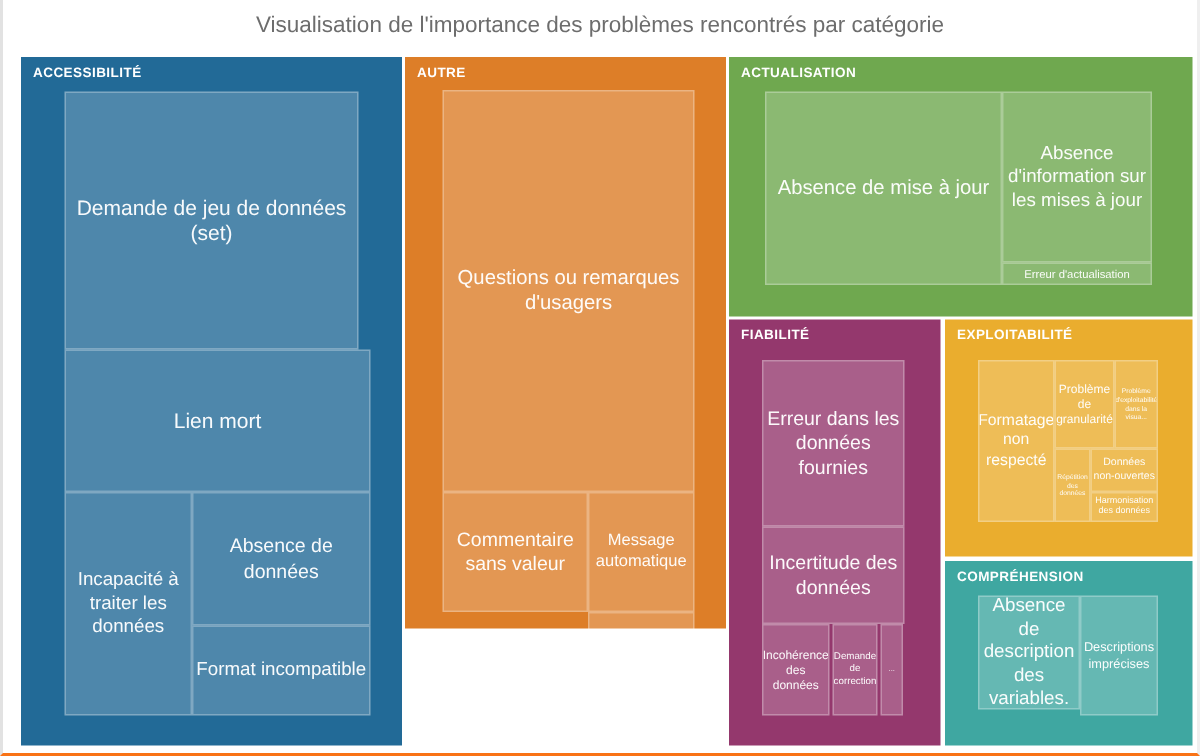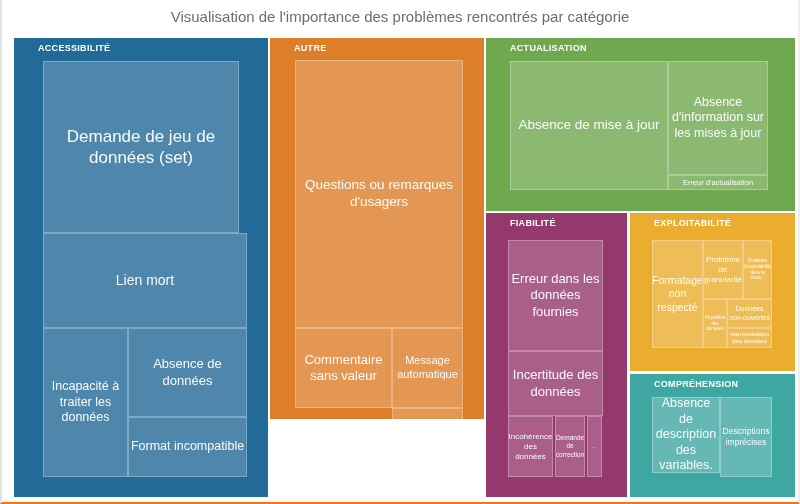--- a/index.html
+++ b/index.html
@@ -1,21 +1,21 @@
 <!DOCTYPE html>
 <html><head>
 <meta charset="utf-8">
 <style>
   html,body{margin:0;padding:0;background:#ffffff;}
   body{font-family:"Liberation Sans",sans-serif;}
   .page{position:relative;width:800px;height:504px;background:#ffffff;overflow:hidden;
         box-sizing:border-box;border-left:2px solid #e2e2e2;border-right:2px solid #efefef;border-bottom:2px solid #f97316;}
   .title{position:absolute;top:8px;left:0;right:0;text-align:center;font-size:15px;color:#6d6d6d;}
   .cat{position:absolute;}
-  .cat-header{position:absolute;top:0;left:0;padding:5px 24px;font-size:9px;font-weight:bold;
+  .cat-header{position:absolute;top:0;left:0;padding:5px 8px;font-size:9px;font-weight:bold;
               color:#ffffff;letter-spacing:0.3px;white-space:nowrap;}
   .cell{position:absolute;display:flex;align-items:center;justify-content:center;text-align:center;
         color:rgba(255,255,255,0.96);background:rgba(255,255,255,0.2);
         border:1px solid rgba(255,255,255,0.28);box-sizing:border-box;
         line-height:1.25;padding:1px;overflow:hidden;cursor:default;}
   .cat-accessibilite{left:12px;top:38px;width:254px;height:459px;background:#226a97;}
   .cat-autre{left:268px;top:38px;width:214px;height:381px;background:#dd7e28;}
   .cat-actualisation{left:484px;top:38px;width:309px;height:173px;background:#6fa84f;}
   .cat-fiabilite{left:484px;top:213px;width:141px;height:284px;background:#94386d;}
   .cat-exploitabilite{left:628px;top:213px;width:165px;height:158px;background:#eaad2e;}
@@ -23,21 +23,21 @@
 </style>
 </head>
 <body>
 
 <div class="page">
 
   <div class="title">Visualisation de l'importance des problèmes rencontrés par catégorie</div>
 
   <div class="cat cat-accessibilite">
     <div class="cat-header">ACCESSIBILITÉ</div>
-    <div class="cell" style="left:29px;top:23px;width:196px;height:172px;font-size:17px;">Demande de jeu de données (set)</div>
+    <div class="cell" style="left:29px;top:23px;width:196px;height:172px;font-size:14px;">Demande de jeu de données (set)</div>
     <div class="cell" style="left:29px;top:195px;width:204px;height:95px;font-size:14px;">Lien mort</div>
     <div class="cell" style="left:29px;top:290px;width:85px;height:149px;font-size:12.5px;">Incapacité à traiter les données</div>
     <div class="cell" style="left:114px;top:290px;width:119px;height:89px;font-size:13px;">Absence de données</div>
     <div class="cell" style="left:114px;top:379px;width:119px;height:60px;font-size:12.5px;">Format incompatible</div>
   </div>
 
   <div class="cat cat-autre">
     <div class="cat-header">AUTRE</div>
     <div class="cell" style="left:25px;top:22px;width:168px;height:268px;font-size:13.5px;">Questions ou remarques d'usagers</div>
     <div class="cell" style="left:25px;top:290px;width:97px;height:80px;font-size:13px;">Commentaire sans valeur</div>

